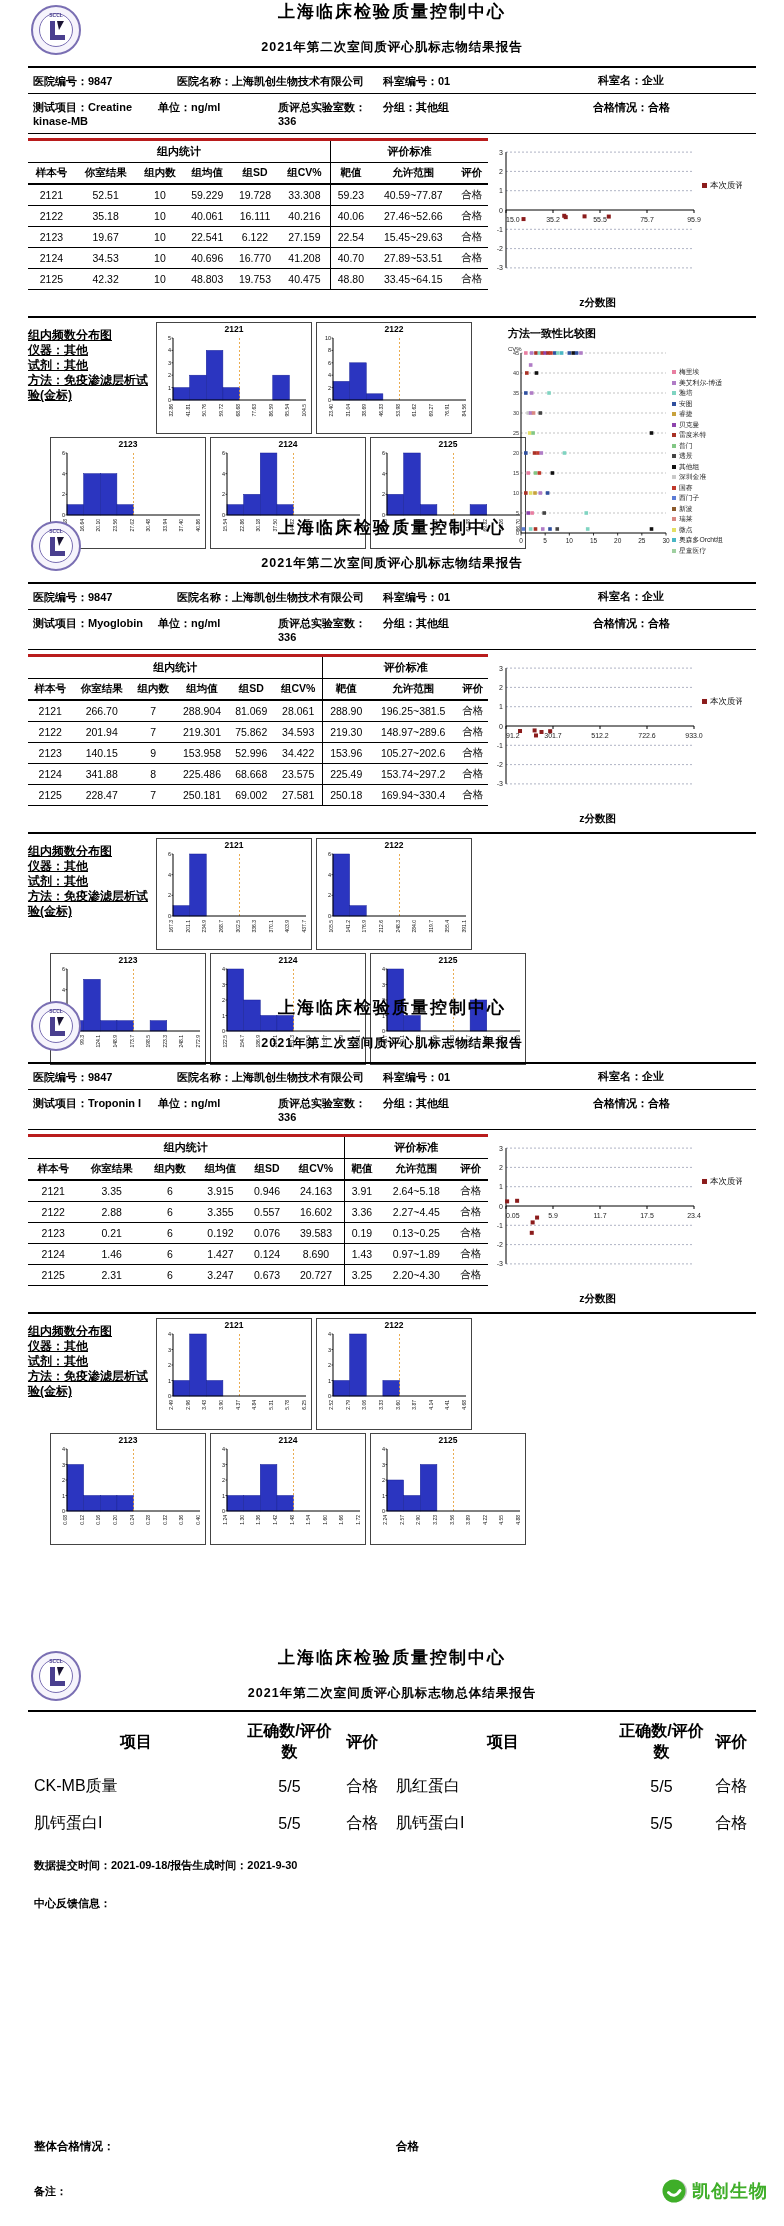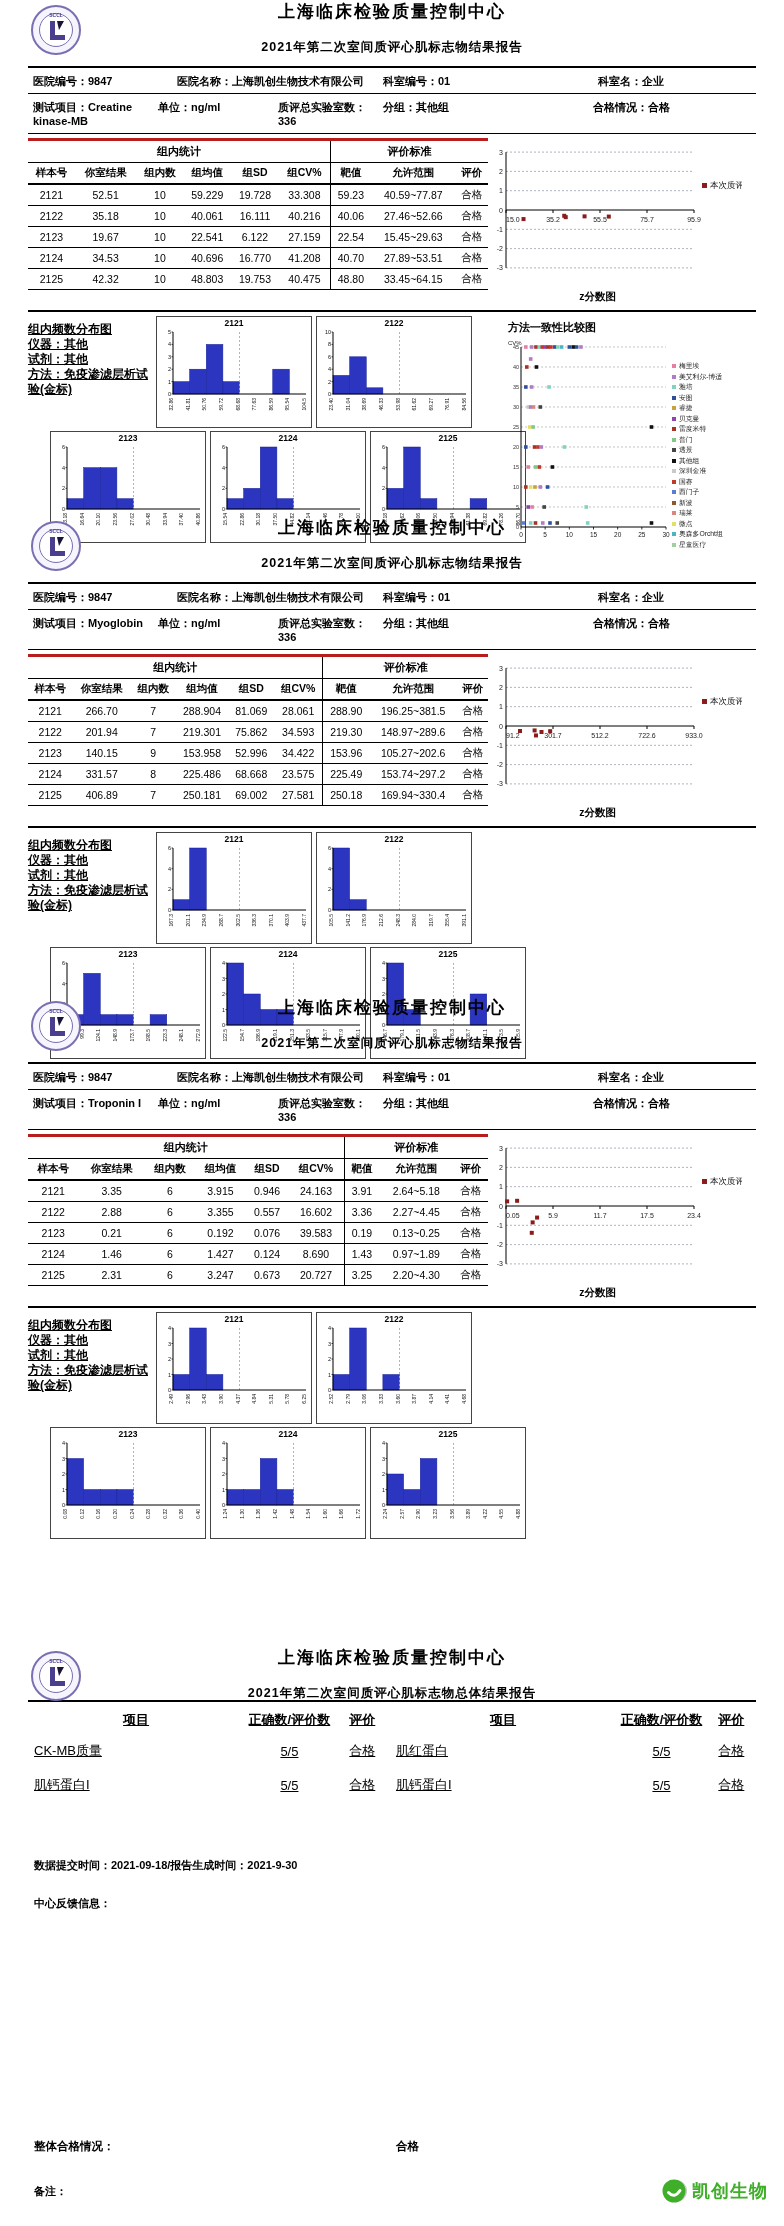--- a/index.html
+++ b/index.html
@@ -15,54 +15,54 @@
   #summary{top:1646px;}
 
   .rpt-header{position:relative;text-align:center;height:54px;}
   .logo{position:absolute;left:2px;top:4px;width:52px;height:52px;}
   .title{font-size:17px;font-weight:bold;letter-spacing:2px;}
   .subtitle{font-size:12.5px;font-weight:bold;margin-top:16px;letter-spacing:1px;}
 
   .info-bar{margin-top:12px;border-top:2px solid #000;font-size:11px;font-weight:bold;}
   .info-row{display:flex;padding:6px 5px 5px;border-bottom:1.5px solid #000;align-items:flex-start;}
   .info-row .cell{line-height:14px;}
-  .r1c1{width:125px;} .r1c2{width:225px;text-align:center;} .r1c3{width:215px;} .r1c4{flex:1;}
+  .r1c1{width:125px;} .r1c2{width:225px;text-align:center;} .r1c3{width:215px;} .r1c4{flex:1;font-family:Liberation Mono, monospace;}
   .r2c1{width:125px;} .r2c2{width:120px;} .r2c3{width:105px;} .r2c4{width:210px;} .r2c5{flex:1;}
 
   .table-zone{display:flex;margin-top:4px;}
   .table-wrap{width:462px;}
   .stat-table{border-collapse:collapse;width:460px;font-size:10.5px;}
   .stat-table th,.stat-table td{text-align:center;padding:3px 1px;white-space:nowrap;}
   .stat-table tr.grp th{font-weight:bold;font-size:11px;border-top:3px solid #b91c1c;border-bottom:1px solid #000;}
   .stat-table tr.cols th{font-weight:bold;border-bottom:2px solid #000;}
   .stat-table tbody td{border-bottom:1px solid #000;font-weight:normal;}
   .stat-table .vd{border-left:1.5px solid #000;}
 
   .zchart{flex:1;padding-top:0px;}
-  .z-caption{font-size:10.5px;font-weight:bold;text-align:center;width:215px;margin-top:2px;}
+  .z-caption{font-size:10.5px;font-weight:bold;text-align:center;width:215px;margin-top:8px;}
 
   .hr2{border-top:2px solid #000;margin-top:6px;}
 
   .freq-region{display:flex;margin-top:4px;}
   .freq-main{width:478px;}
   .freq-row1{display:flex;}
   .freq-info{width:128px;font-size:12px;font-weight:bold;line-height:15px;padding-top:6px;text-decoration:underline;}
   .hist-row{display:flex;}
   .hist-row2{margin-left:22px;margin-top:3px;}
   .hist-box{border:1px solid #444;margin-right:4px;padding:1px 2px;background:#fff;}
   .hist-title{font-size:8.5px;font-weight:bold;text-align:center;line-height:10px;}
 
   .method-zone{flex:1;padding-top:4px;}
   .method-title{font-size:11px;font-weight:bold;margin:0 0 2px 2px;}
   .method-body{display:flex;}
   .method-legend{width:88px;font-size:6.8px;line-height:10.5px;padding-top:24px;color:#222;}
   .method-legend .li{display:flex;align-items:flex-start;}
   .method-legend .sw{width:4px;height:4px;margin:3px 3px 0 0;flex:none;}
 
-  .sum-table{width:100%;border-collapse:collapse;border-top:2.5px solid #000;font-size:13px;text-decoration:underline;}
+  .sum-table{width:100%;border-collapse:collapse;border-top:2.5px solid #000;font-size:16px;margin-top:10px;}
   .sum-table th{font-weight:bold;padding:9px 0 5px;text-align:center;}
   .sum-table td{padding:8px 0;text-align:center;font-weight:normal;}
   .sum-table .lt{text-align:left;padding-left:6px;}
 
   .abs{position:absolute;font-size:11px;font-weight:bold;}
   #submit-line{top:1858px;left:34px;}
   #feedback-line{top:1896px;left:34px;}
   #overall-line{top:2139px;left:34px;font-size:11.5px;}
   #overall-line .lbl{display:inline-block;width:362px;}
   #remark-line{top:2184px;left:34px;}
@@ -625,32 +625,32 @@
                 <td>9</td>
                 <td>153.958</td>
                 <td>52.996</td>
                 <td>34.422</td>
                 <td class="vd">153.96</td>
                 <td>105.27~202.6</td>
                 <td>合格</td>
               </tr>
               <tr>
                 <td>2124</td>
-                <td>331.57</td>
+                <td>341.88</td>
                 <td>8</td>
                 <td>225.486</td>
                 <td>68.668</td>
                 <td>23.575</td>
                 <td class="vd">225.49</td>
                 <td>153.74~297.2</td>
                 <td>合格</td>
               </tr>
               <tr>
                 <td>2125</td>
-                <td>406.89</td>
+                <td>228.47</td>
                 <td>7</td>
                 <td>250.181</td>
                 <td>69.002</td>
                 <td>27.581</td>
                 <td class="vd">250.18</td>
                 <td>169.94~330.4</td>
                 <td>合格</td>
               </tr>
             </tbody>
         </table>

